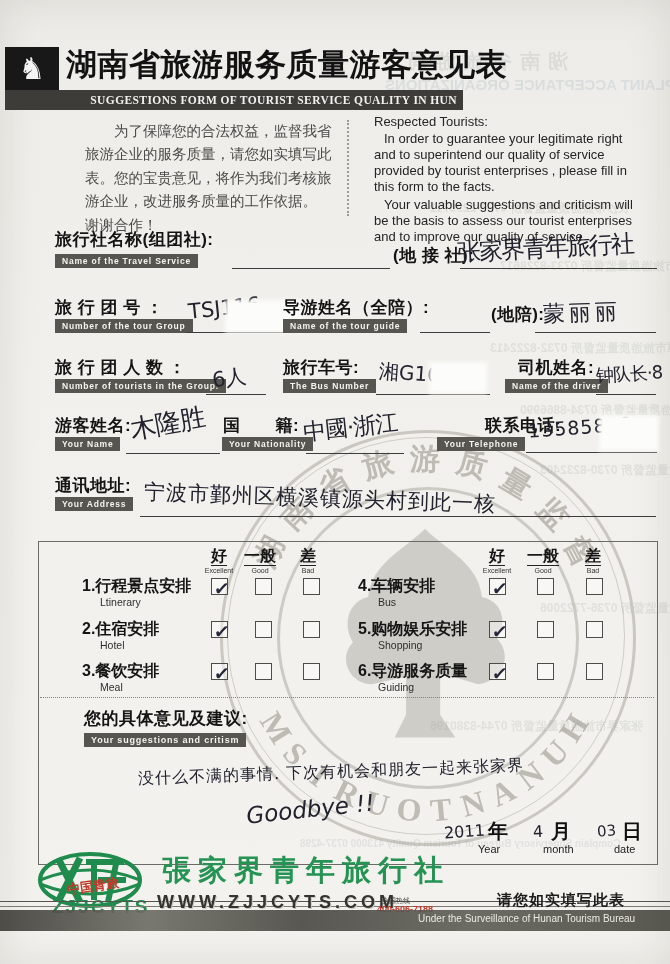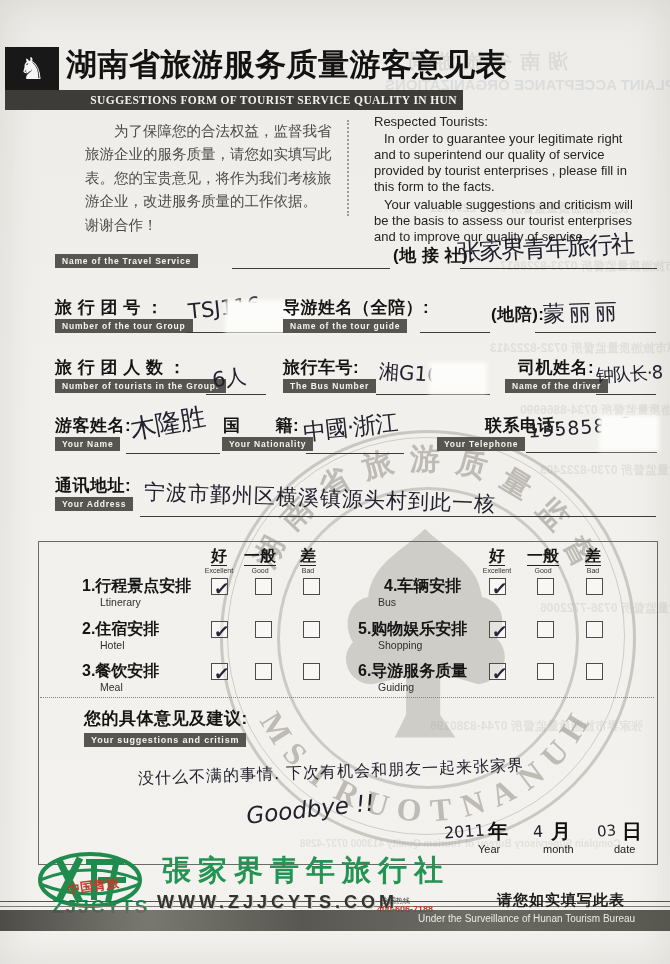--- a/index.html
+++ b/index.html
@@ -140,20 +140,21 @@
     <p class="body">为了保障您的合法权益，监督我省旅游企业的服务质量，请您如实填写此表。您的宝贵意见，将作为我们考核旅游企业，改进服务质量的工作依据。</p>
     <div class="closing">谢谢合作！</div>
   </div>
   <div class="intro-divider"></div>
   <div class="intro-en">
     <p>Respected Tourists:</p>
     <p class="ind">In order to guarantee your legitimate right and to superintend our quality of service provided by tourist enterprises , please fill in this form to the facts.</p>
     <p class="ind">Your valuable suggestions and criticism will be the basis to assess our tourist enterprises and to improve our quality of service</p>
   </div>
 
+  <div class="flabel" style="left:55px;top:228px;">旅行社名称(组团社):</div>
   <div class="strip" style="left:55px;top:254px;">Name  of  the  Travel  Service</div>
   <div class="uline" style="left:232px;top:268px;width:158px;"></div>
   <div class="flabel" style="left:393px;top:244px;">(地 接 社):</div>
   <div class="uline" style="left:460px;top:268px;width:197px;"></div>
   <div class="hw" style="left:457px;top:232px;font-size:24px;transform:rotate(-3deg);letter-spacing:-2px;">张家界青年旅行社</div>
 
   <div class="flabel" style="left:55px;top:296px;">旅 行 团 号 ：</div>
   <div class="strip" style="left:55px;top:319px;">Number of the tour Group</div>
   <div class="uline" style="left:186px;top:332px;width:98px;"></div>
   <div class="hw" style="left:188px;top:296px;font-size:21px;transform:rotate(-6deg);">TSJ116</div>
@@ -241,21 +242,21 @@
   <div class="cb" style="left:255px;top:621px;"></div>
   <div class="cb" style="left:303px;top:621px;"></div>
 
   <div class="item-cn" style="left:82px;top:661px;"><span><span>3.</span><span>餐饮安排</span></span></div>
   <div class="item-en" style="left:100px;top:681px;">Meal</div>
   <div class="cb" style="left:211px;top:663px;"></div>
   <div class="ck" style="left:214px;top:662px;">✓</div>
   <div class="cb" style="left:255px;top:663px;"></div>
   <div class="cb" style="left:303px;top:663px;"></div>
 
-  <div class="item-cn" style="left:358px;top:576px;margin-left:26px;"><span><span>4.</span><span>车辆安排</span></span></div>
+  <div class="item-cn" style="left:358px;top:576px;"><span><span>4.</span><span>车辆安排</span></span></div>
   <div class="item-en" style="left:378px;top:596px;">Bus</div>
   <div class="cb" style="left:489px;top:578px;"></div>
   <div class="ck" style="left:492px;top:577px;">✓</div>
   <div class="cb" style="left:537px;top:578px;"></div>
   <div class="cb" style="left:586px;top:578px;"></div>
 
   <div class="item-cn" style="left:358px;top:619px;"><span><span>5.</span><span>购物娱乐安排</span></span></div>
   <div class="item-en" style="left:378px;top:639px;">Shopping</div>
   <div class="cb" style="left:489px;top:621px;"></div>
   <div class="ck" style="left:492px;top:620px;">✓</div>

